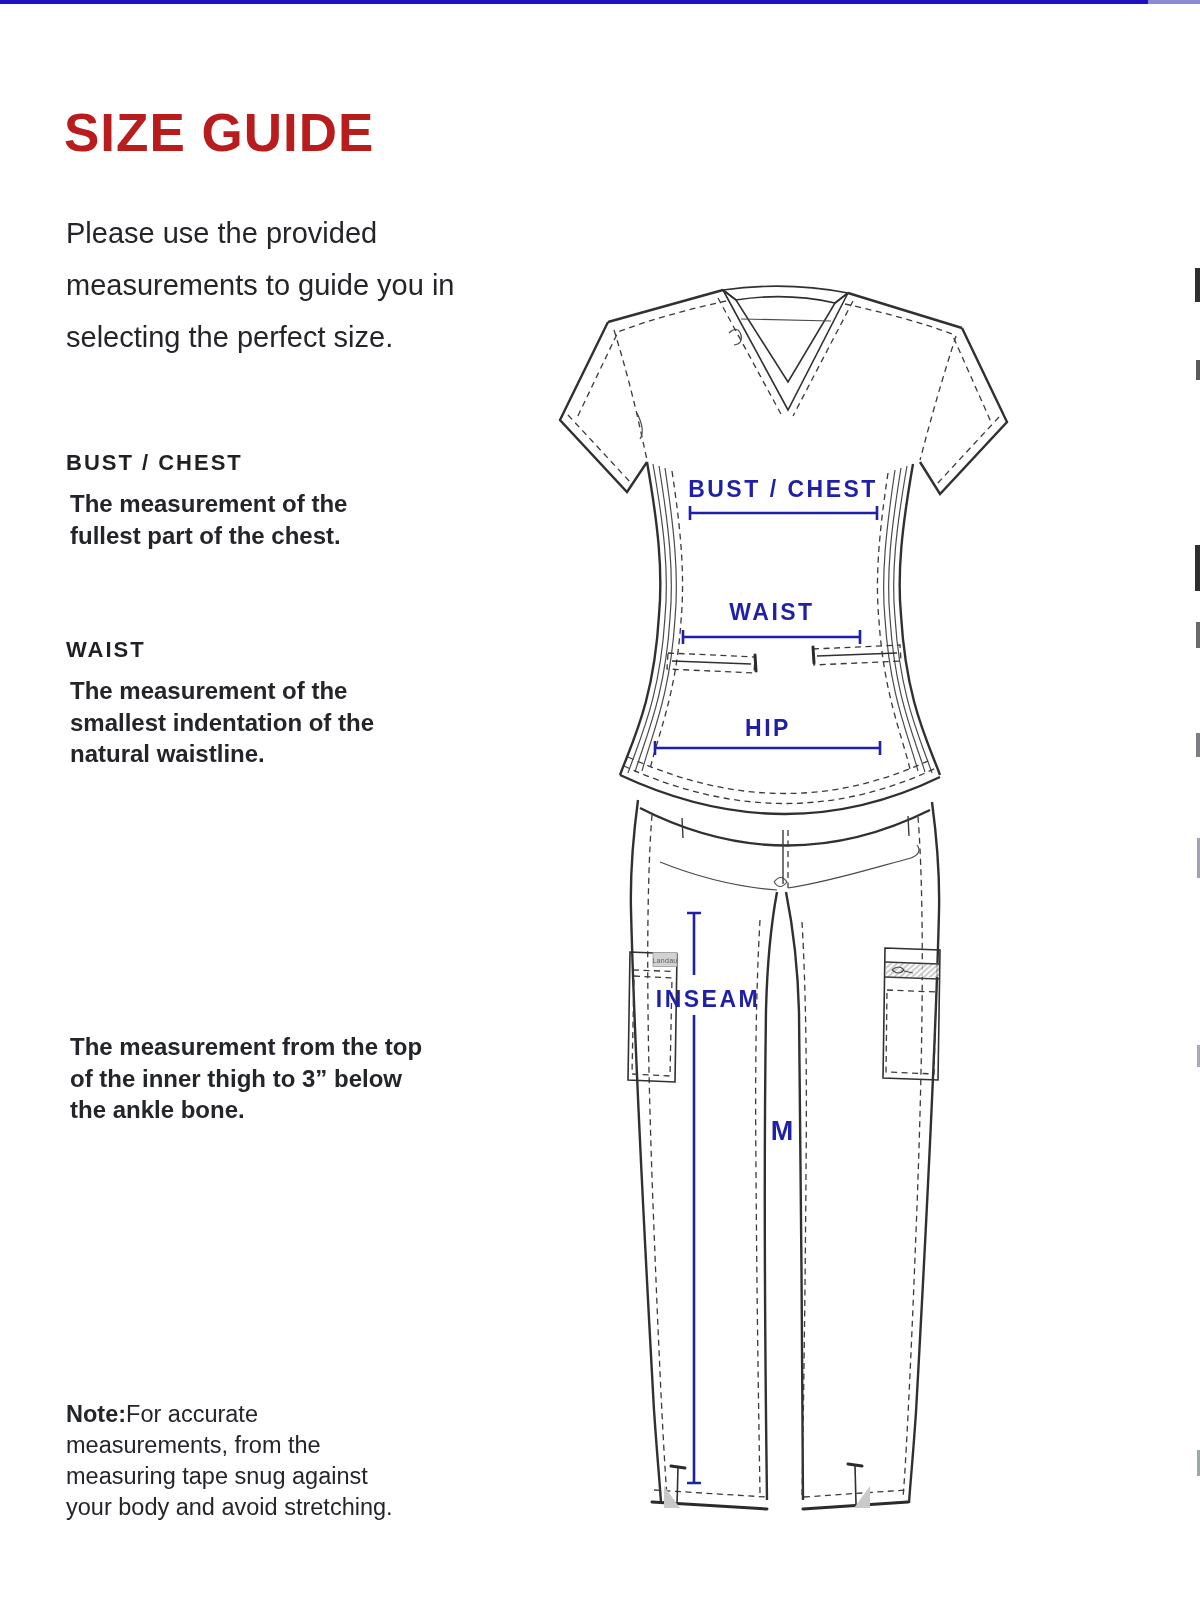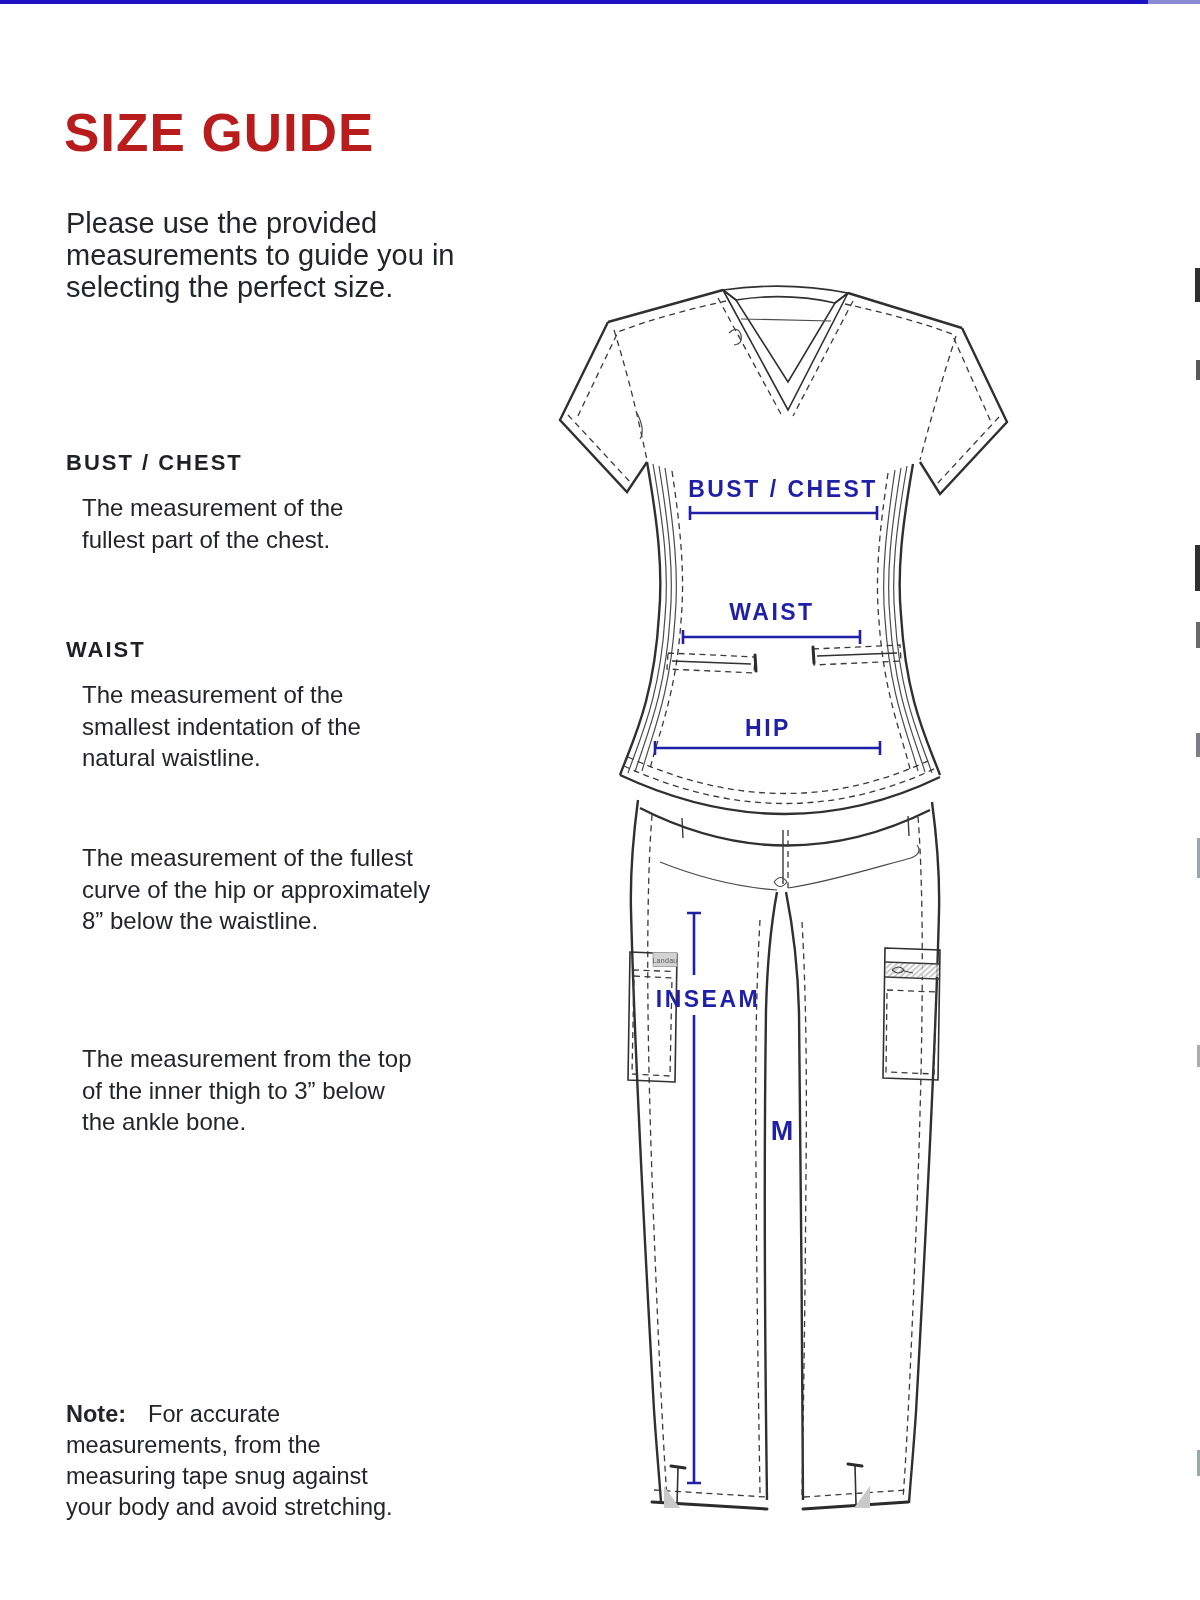--- a/index.html
+++ b/index.html
@@ -5,33 +5,33 @@
   html,body{margin:0;padding:0;}
   body{
     width:1200px;height:1600px;position:relative;background:#ffffff;
     font-family:"Liberation Sans", sans-serif;color:#1f2023;overflow:hidden;
   }
   .top-border{position:absolute;left:0;top:0;width:1200px;height:4px;background:#1c12c4;}
   .top-border .tip{position:absolute;right:0;top:0;width:52px;height:4px;background:#8a8ad2;}
 
   .title{position:absolute;left:64px;top:66px;font-size:53px;font-weight:700;
          letter-spacing:1px;color:#b91c1c;}
-  .intro{position:absolute;left:66px;top:178px;font-size:29px;line-height:32px;
+  .intro{position:absolute;left:66px;top:178px;font-size:29px;line-height:52px;
          white-space:pre-line;color:#232529;}
 
   .sec{position:absolute;left:66px;}
   .sec h2{margin:0 0 12px 0;font-size:22px;font-weight:700;letter-spacing:2px;color:#1f2023;}
-  .sec p{margin:16px;font-size:24px;line-height:31.5px;white-space:pre-line;color:#232529;}
+  .sec p{margin:4px;font-size:24px;line-height:31.5px;white-space:pre-line;color:#232529;font-weight:bold;}
   .sec-bust{top:450px;}
   .sec-waist{top:637px;}
   .sec-hips{top:826px;}
   .sec-inseam{top:1027px;}
 
   .note{position:absolute;left:66px;top:1375px;font-size:23.5px;line-height:31px;color:#232529;}
-  .note strong{font-weight:700;margin-right:22px;}
+  .note strong{font-weight:700;margin-right:0;}
   .note span{white-space:pre-line;}
 
   .diagram{position:absolute;left:530px;top:270px;width:500px;height:1330px;}
 
   
   .ln3{stroke:#2b2b2b;stroke-width:3;fill:none;stroke-linecap:round;}
   .ln2{stroke:#303030;stroke-width:2.4;fill:none;}
   .ln15{stroke:#303030;stroke-width:1.6;fill:none;}
   .ln1{stroke:#3a3a3a;stroke-width:1.4;fill:none;}
   .ln1t{stroke:#4a4a4a;stroke-width:1.2;fill:none;}
@@ -64,23 +64,20 @@
 </section>
 
 <section class="sec sec-waist">
   <h2>WAIST</h2>
   <p>The measurement of the
 smallest indentation of the
 natural waistline.</p>
 </section>
 
 <section class="sec sec-hips">
-  <p>The measurement of the fullest
-curve of the hip or approximately
-8” below the waistline.</p>
 </section>
 
 <section class="sec sec-inseam">
   <p>The measurement from the top
 of the inner thigh to 3” below
 the ankle bone.</p>
 </section>
 
 <p class="note"><strong>Note:</strong><span>For accurate
 measurements, from the

